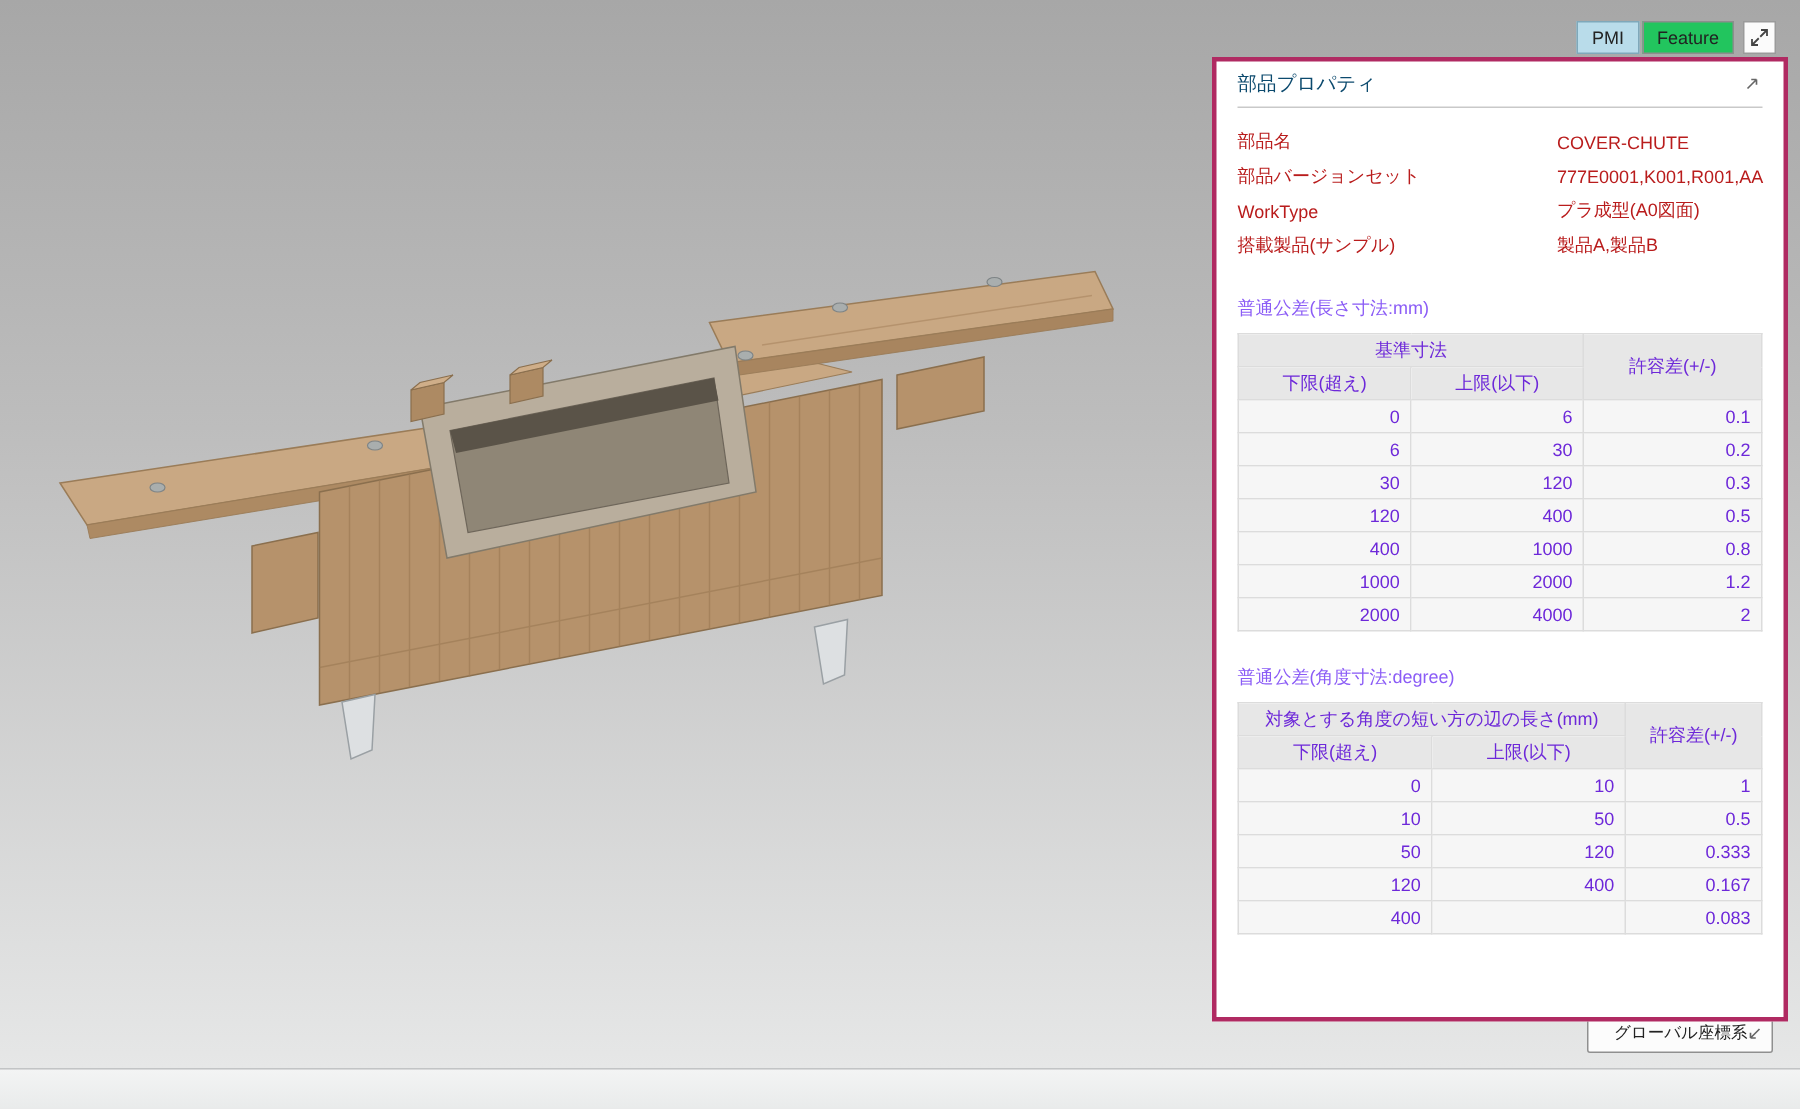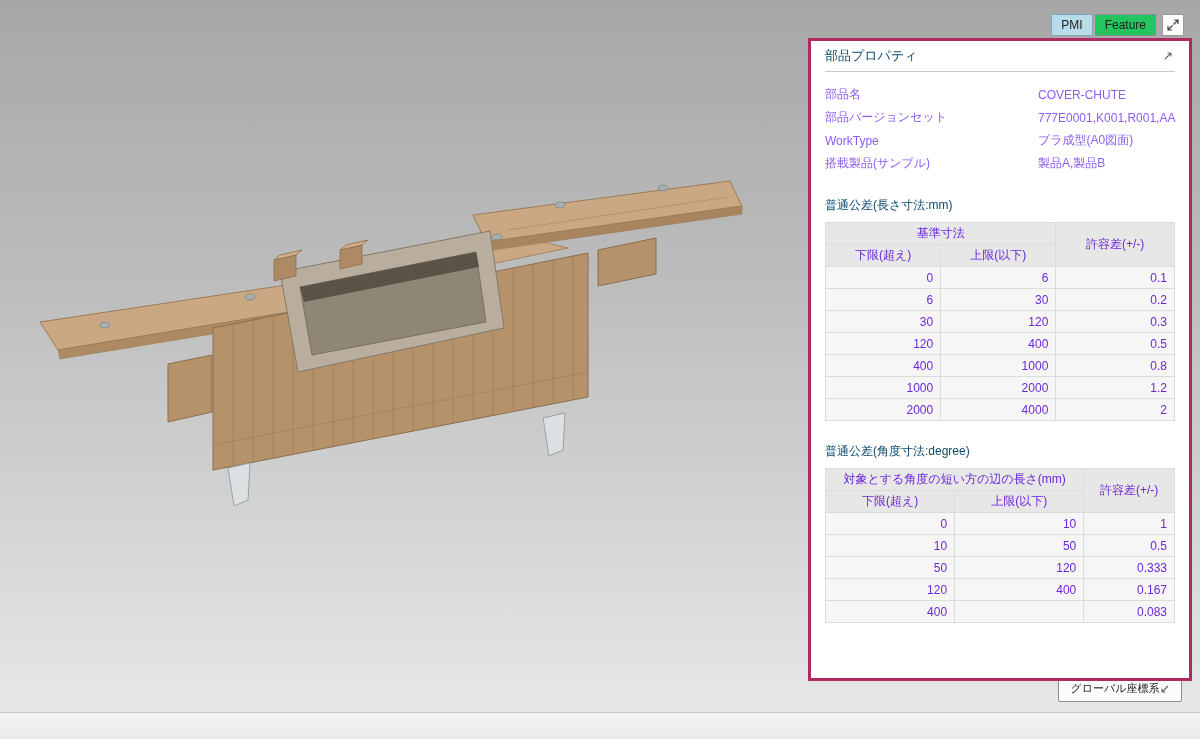--- a/index.html
+++ b/index.html
@@ -19,34 +19,34 @@
   .tab + .tab{margin-left:2px}
   .iconbtn{width:22px;height:22px;background:#fbfbfb;border:1px solid #9b9b9b;display:flex;align-items:center;justify-content:center;margin-left:6px;cursor:pointer}
 
   .panel{position:absolute;left:808px;top:38px;width:384px;height:643px;background:#fff;
     border:3px solid #b02a62;z-index:10;padding:0 14px;overflow:hidden}
   .panel-header{height:31px;display:flex;align-items:center;justify-content:space-between;border-bottom:1px solid #c9c9c9}
   .panel-title{font-size:13px;color:#0c4a6e}
   .mini-icon{width:14px;height:14px;display:flex;align-items:center;justify-content:center;cursor:pointer}
 
   .props{margin-top:11px}
-  .prop-row{display:flex;height:23px;align-items:center;font-size:12px;color:#8b5cf6}
+  .prop-row{display:flex;height:23px;align-items:center;font-size:12px;color:#b91c1c}
   .prop-label{width:213px;flex:none}
   .prop-value{flex:1}
 
-  .section-title{font-size:12px;color:#0c4a6e;margin-top:22px;margin-bottom:8px}
+  .section-title{font-size:12px;color:#8b5cf6;margin-top:22px;margin-bottom:8px}
 
   table{border-collapse:collapse;width:100%;font-size:12px;color:#6d28d9;table-layout:fixed}
   th,td{border:1px solid #dcdcdc;height:22px;padding:0 7px;overflow:hidden;white-space:nowrap}
   th{background:#e7e7e7;font-weight:normal;text-align:center}
   th.center{text-align:center}
   td{background:#f6f6f6;text-align:right}
 
   .coord{position:absolute;left:1058px;top:675px;width:124px;height:27px;background:#fcfcfc;
-    border:1px solid #8f8f8f;border-radius:2px;display:flex;align-items:center;justify-content:center;
+    border:1px solid #8f8f8f;border-radius:2px;display:flex;align-items:center;justify-content:flex-end;
     padding:0 6px;font-size:11px;color:#222;z-index:5}
 </style>
 </head>
 <body>
 
 <div class="viewport">
   <svg class="model-svg" width="740" height="380" viewBox="0 0 740 380">
 
     <polygon points="12,172 305,128 322,152 30,200" fill="#c9a883" stroke="#9a7c58" stroke-width="1"></polygon>
     <polygon points="30,200 322,152 324,161 32,209" fill="#ad8a63" stroke="#9a7c58" stroke-width="0.6"></polygon>

